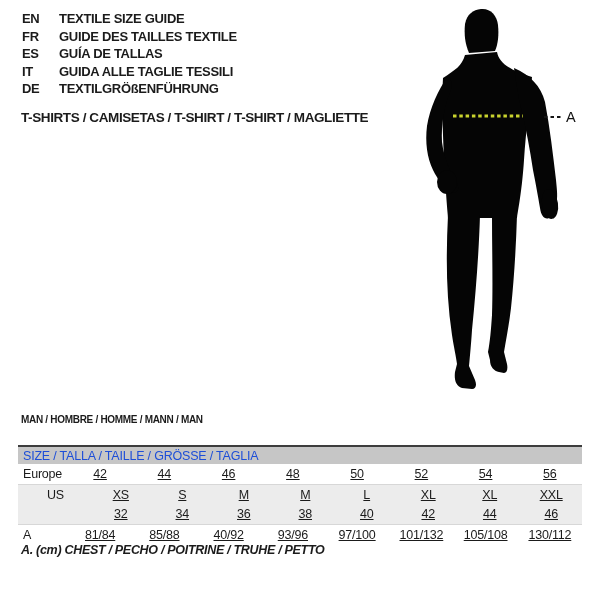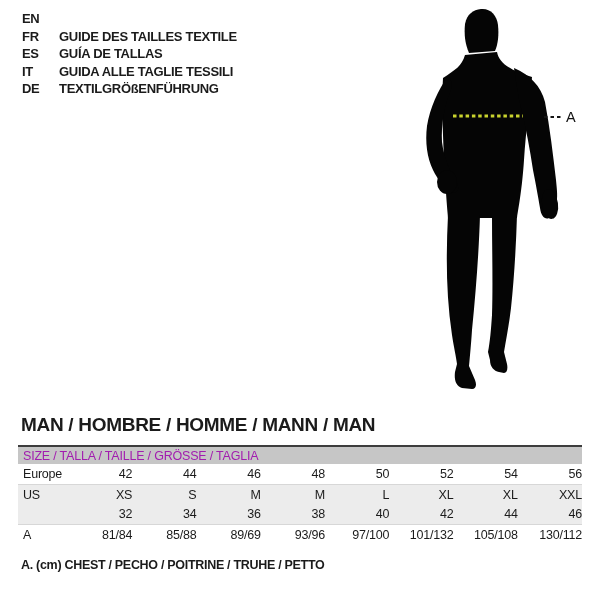--- a/index.html
+++ b/index.html
@@ -14,61 +14,63 @@
 
   
   .category-block { position: absolute; left: 21px; top: 109px; }
   .category-line { font-size: 13.5px; font-weight: bold; letter-spacing: -0.4px; line-height: 18px; white-space: nowrap; }
 
   
   .figure-wrap { position: absolute; left: 400px; top: 0; width: 200px; height: 420px; }
   .figure-wrap svg { display: block; width: 100%; height: 100%; }
 
   
-  .section-title { position: absolute; left: 21px; top: 414px; font-size: 19px; font-weight: bold; letter-spacing: -0.3px; }
+  .section-title { position: absolute; left: 21px; top: 414px; font-size: 10px; font-weight: bold; letter-spacing: -0.3px; }
 
   
   .size-table { position: absolute; left: 18px; top: 445px; width: 564px; border-top: 2px solid #3d3d3d; }
   .thead { height: 17px; background: #c6c6c6; display: flex; align-items: center; padding-left: 5px;
-           font-size: 12.5px; color: #a21caf; letter-spacing: -0.2px; }
+           font-size: 12.5px; color: #1d4ed8; letter-spacing: -0.2px; }
   .trow { height: 20px; display: flex; align-items: center; font-size: 12.5px; letter-spacing: -0.2px; }
-  .trow.band { background: #ececec; }
+  .trow.band { background: #ececec; padding-left: 24px; }
   .trow.sep-top { border-top: 1px solid #d7d7d7; }
   .tlabel { width: 50px; padding-left: 5px; }
-  .tcell { width: 64.25px; text-align: right; }
+  .tcell { width: 64.25px; text-align: center; text-decoration: underline; }
 
   
-  .footnote { position: absolute; left: 21px; top: 558px; font-size: 12.5px; font-weight: bold; letter-spacing: -0.3px; }
+  .footnote { position: absolute; left: 21px; top: 543px; font-size: 12.5px; font-weight: bold; letter-spacing: -0.3px; font-style: italic; }
 </style>
 </head>
 <body>
 
 <div class="lang-block">
   <div class="lang-row">
     <span class="lang-code">EN</span>
+    <span class="lang-label">TEXTILE SIZE GUIDE</span>
   </div>
   <div class="lang-row">
     <span class="lang-code">FR</span>
     <span class="lang-label">GUIDE DES TAILLES TEXTILE</span>
   </div>
   <div class="lang-row">
     <span class="lang-code">ES</span>
     <span class="lang-label">GUÍA DE TALLAS</span>
   </div>
   <div class="lang-row">
     <span class="lang-code">IT</span>
     <span class="lang-label">GUIDA ALLE TAGLIE TESSILI</span>
   </div>
   <div class="lang-row">
     <span class="lang-code">DE</span>
     <span class="lang-label">TEXTILGRÖßENFÜHRUNG</span>
   </div>
 </div>
 
 <div class="category-block">
+  <div class="category-line">T-SHIRTS / CAMISETAS / T-SHIRT / T-SHIRT / MAGLIETTE</div>
 </div>
 
 <div class="figure-wrap">
   <svg viewBox="0 0 200 420" xmlns="http://www.w3.org/2000/svg">
     <g fill="#050505">
 
       <path d="M81,9 C90,8 97,15 98,25 C99,35 98,44 95,51 L69,53 C65,44 64,34 65,24 C67,14 73,10 81,9 Z"></path>
 
       <path d="M43,78 C55,70 62,66 65,55 L97,52 C99,62 108,70 132,77 C130,100 126,130 124,160 C122,190 119,204 117,218 L48,218 C46,195 44,165 43,135 C42,115 42,95 43,78 Z"></path>
 
@@ -126,21 +128,21 @@
         <span class="tcell">38</span>
         <span class="tcell">40</span>
         <span class="tcell">42</span>
         <span class="tcell">44</span>
         <span class="tcell">46</span>
       </div>
       <div class="trow sep-top">
         <span class="tlabel">A</span>
         <span class="tcell">81/84</span>
         <span class="tcell">85/88</span>
-        <span class="tcell">89/69</span>
+        <span class="tcell">40/92</span>
         <span class="tcell">93/96</span>
         <span class="tcell">97/100</span>
         <span class="tcell">101/132</span>
         <span class="tcell">105/108</span>
         <span class="tcell">130/112</span>
       </div>
     </div>
 </div>
 
 <div class="footnote">A. (cm) CHEST / PECHO / POITRINE / TRUHE / PETTO</div>

